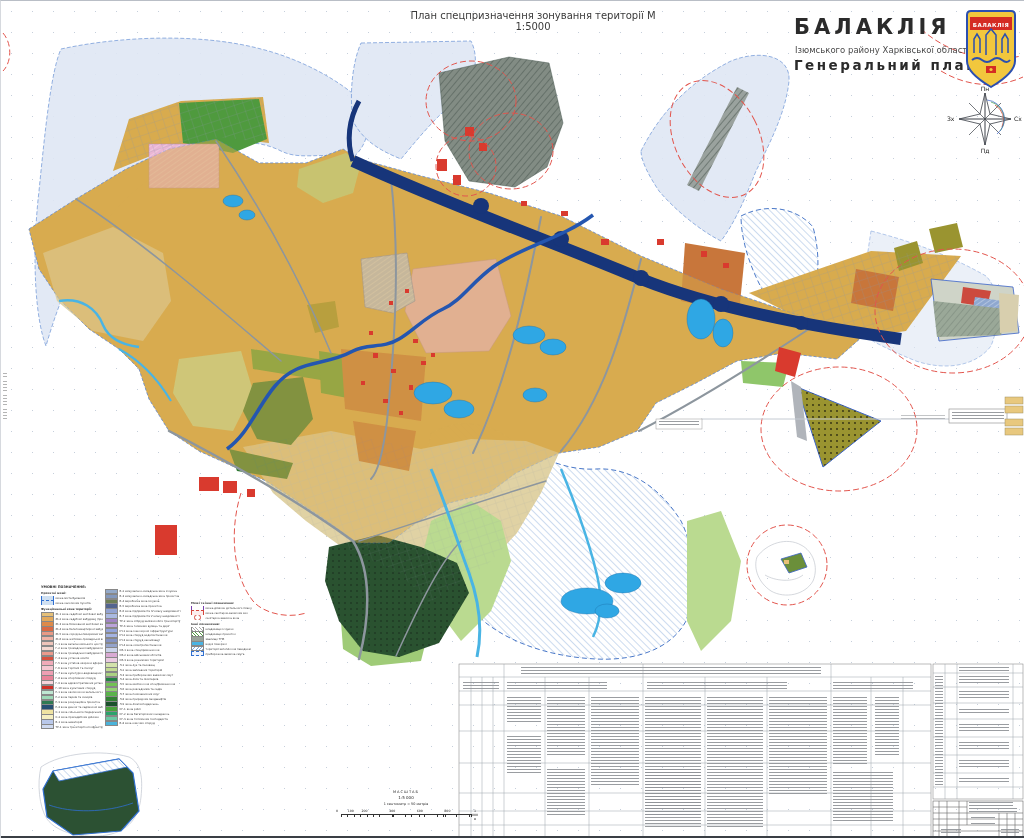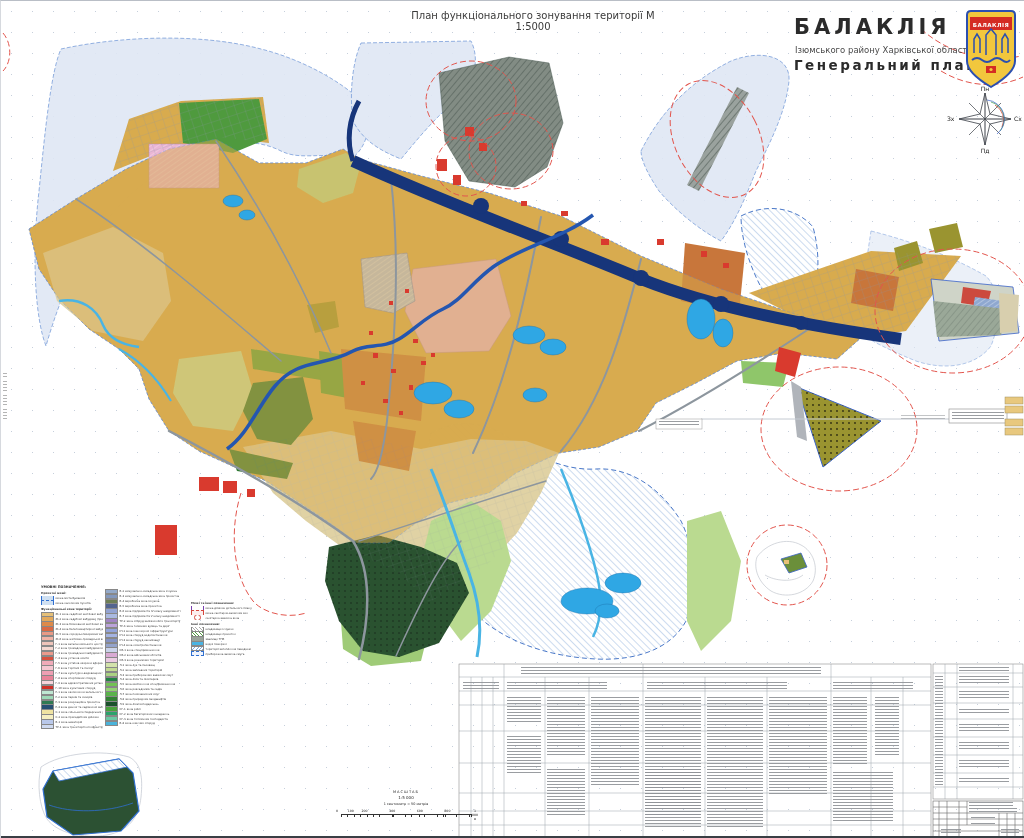--- a/index.html
+++ b/index.html
@@ -342,21 +342,21 @@
       <path d="M10,-14 A17,17 0 0 1 17,8" stroke="#d04438" stroke-width="0.8" fill="none"></path>
       <path d="M6,-17 A18,18 0 0 1 15,12" stroke="#3f9a46" stroke-width="0.7" fill="none"></path>
       <path d="M2,-19 A19,19 0 0 1 12,15" stroke="#3a62c8" stroke-width="0.7" fill="none"></path>
       <text x="0" y="-28" text-anchor="middle" font-size="6" fill="#222">Пн</text>
       <text x="0" y="34" text-anchor="middle" font-size="6" fill="#222">Пд</text>
       <text x="29" y="2" font-size="6" fill="#222">Сх</text>
       <text x="-38" y="2" font-size="6" fill="#222">Зх</text>
     </g>
   </svg>
 
-  <div class="abs" id="map-title">План функціонального зонування території М 1:5000</div>
+  <div class="abs" id="map-title">План спецпризначення зонування території М 1:5000</div>
   <div class="abs" id="city-title">БАЛАКЛІЯ</div>
   <div class="abs" id="city-sub">Ізюмського району Харківської області</div>
   <div class="abs" id="plan-title">Генеральний план</div>
 
   <div class="abs" style="left:964px;top:8px;width:52px;height:80px;">
     <svg width="52" height="80" viewBox="0 0 52 80">
       <path d="M2,6 Q2,2 6,2 H46 Q50,2 50,6 V52 Q50,64 26,78 Q2,64 2,52 Z" fill="#f2c73d" stroke="#2b4fb0" stroke-width="2"></path>
       <rect x="5" y="8" width="42" height="13" fill="#d42b23"></rect>
       <text x="26" y="17.5" text-anchor="middle" font-size="5.5" font-weight="bold" fill="#ffffff" letter-spacing="0.5">БАЛАКЛІЯ</text>
       <g stroke="#2b4fb0" stroke-width="1.5" fill="none">

